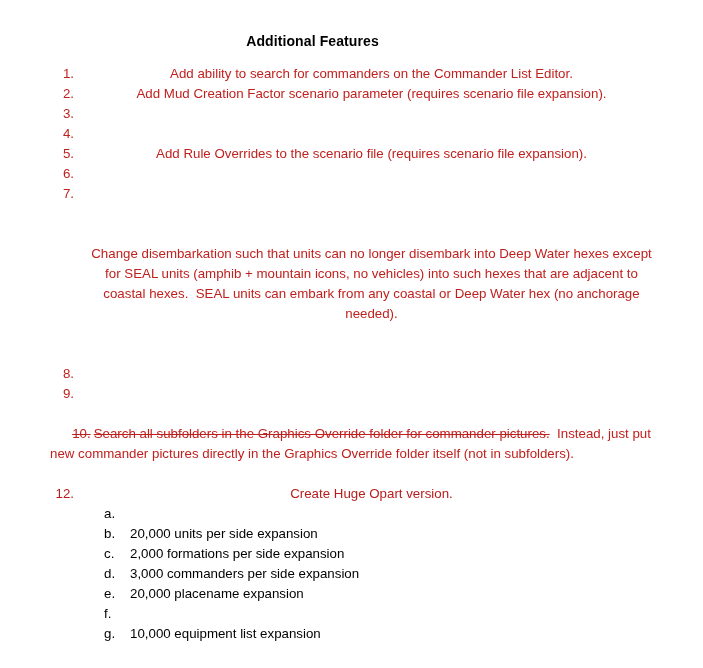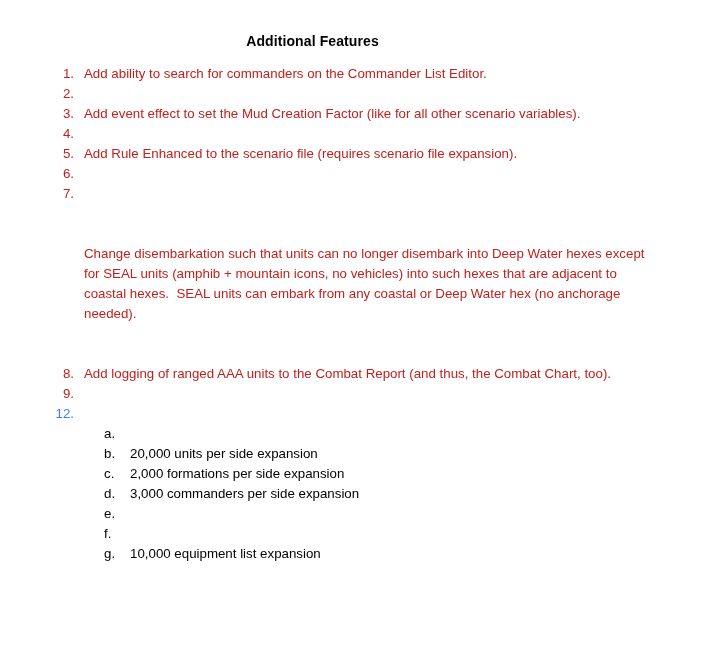--- a/index.html
+++ b/index.html
@@ -50,24 +50,25 @@
   .li .marker {
     position: absolute;
     left: 50px;
     width: 24px;
     top: 0;
     text-align: right;
     font-size: 13.3px;
     line-height: 20px;
   }
   .li.black, .li.black .marker {
-    color: #3b82f6;
+    color: #b91c1c;
   }
   .li .cont {
     display: block;
+    text-align: center;
   }
   .strike {
     text-decoration: line-through;
     text-decoration-thickness: 1px;
   }
   .sub-list {
     margin: 0;
   }
   .sub-li {
     position: relative;
@@ -99,58 +100,61 @@
 
   <div class="list-area">
 
     <div class="li">
       <span class="marker">1.</span>
       <span class="cont">Add ability to search for commanders on the Commander List Editor.</span>
     </div>
 
     <div class="li">
       <span class="marker">2.</span>
+      <span class="cont">Add Mud Creation Factor scenario parameter (requires scenario file expansion).</span>
     </div>
 
     <div class="li">
       <span class="marker">3.</span>
-      <span class="cont">Add event effect to set the Mud Creation Factor (like for all other scenario variables).</span>
     </div>
 
     <div class="li" style="padding-right:190px;">
       <span class="marker">4.</span>
     </div>
 
     <div class="li">
       <span class="marker">5.</span>
-      <span class="cont">Add Rule Enhanced to the scenario file (requires scenario file expansion).</span>
+      <span class="cont">Add Rule Overrides to the scenario file (requires scenario file expansion).</span>
     </div>
 
     <div class="li">
       <span class="marker">6.</span>
     </div>
 
     <div class="li nowrap-block">
       <span class="marker">7.</span>
       <span class="cont">Change disembarkation such that units can no longer disembark into Deep Water hexes except for SEAL units (amphib + mountain icons, no vehicles) into such hexes that are adjacent to coastal hexes.  SEAL units can embark from any coastal or Deep Water hex (no anchorage needed).</span>
     </div>
 
     <div class="li" style="padding-right:60px;">
       <span class="marker">8.</span>
-      <span class="cont">Add logging of ranged AAA units to the Combat Report (and thus, the Combat Chart, too).</span>
     </div>
 
     <div class="li">
       <span class="marker">9.</span>
     </div>
 
+    <div class="li nowrap-block" style="padding-left:50px; padding-right:48px;">
+      <span class="strike">10.</span><span class="strike" style="margin-left:3px;">Search all subfolders in the Graphics Override folder for commander pictures.</span><span>  Instead, just put new commander pictures directly in the Graphics Override folder itself (not in subfolders).</span>
+    </div>
 
 
     <div class="li black">
       <span class="marker">12.</span>
+      <span class="cont">Create Huge Opart version.</span>
     </div>
 
     <div class="sub-list">
 
       <div class="sub-li">
         <span class="marker">a.</span>
       </div>
 
       <div class="sub-li">
         <span class="marker">b.</span>
@@ -162,20 +166,21 @@
         <span>2,000 formations per side expansion</span>
       </div>
 
       <div class="sub-li">
         <span class="marker">d.</span>
         <span>3,000 commanders per side expansion</span>
       </div>
 
       <div class="sub-li">
         <span class="marker">e.</span>
+        <span>20,000 placename expansion</span>
       </div>
 
       <div class="sub-li">
         <span class="marker">f.</span>
       </div>
 
       <div class="sub-li">
         <span class="marker">g.</span>
         <span>10,000 equipment list expansion</span>
       </div>

